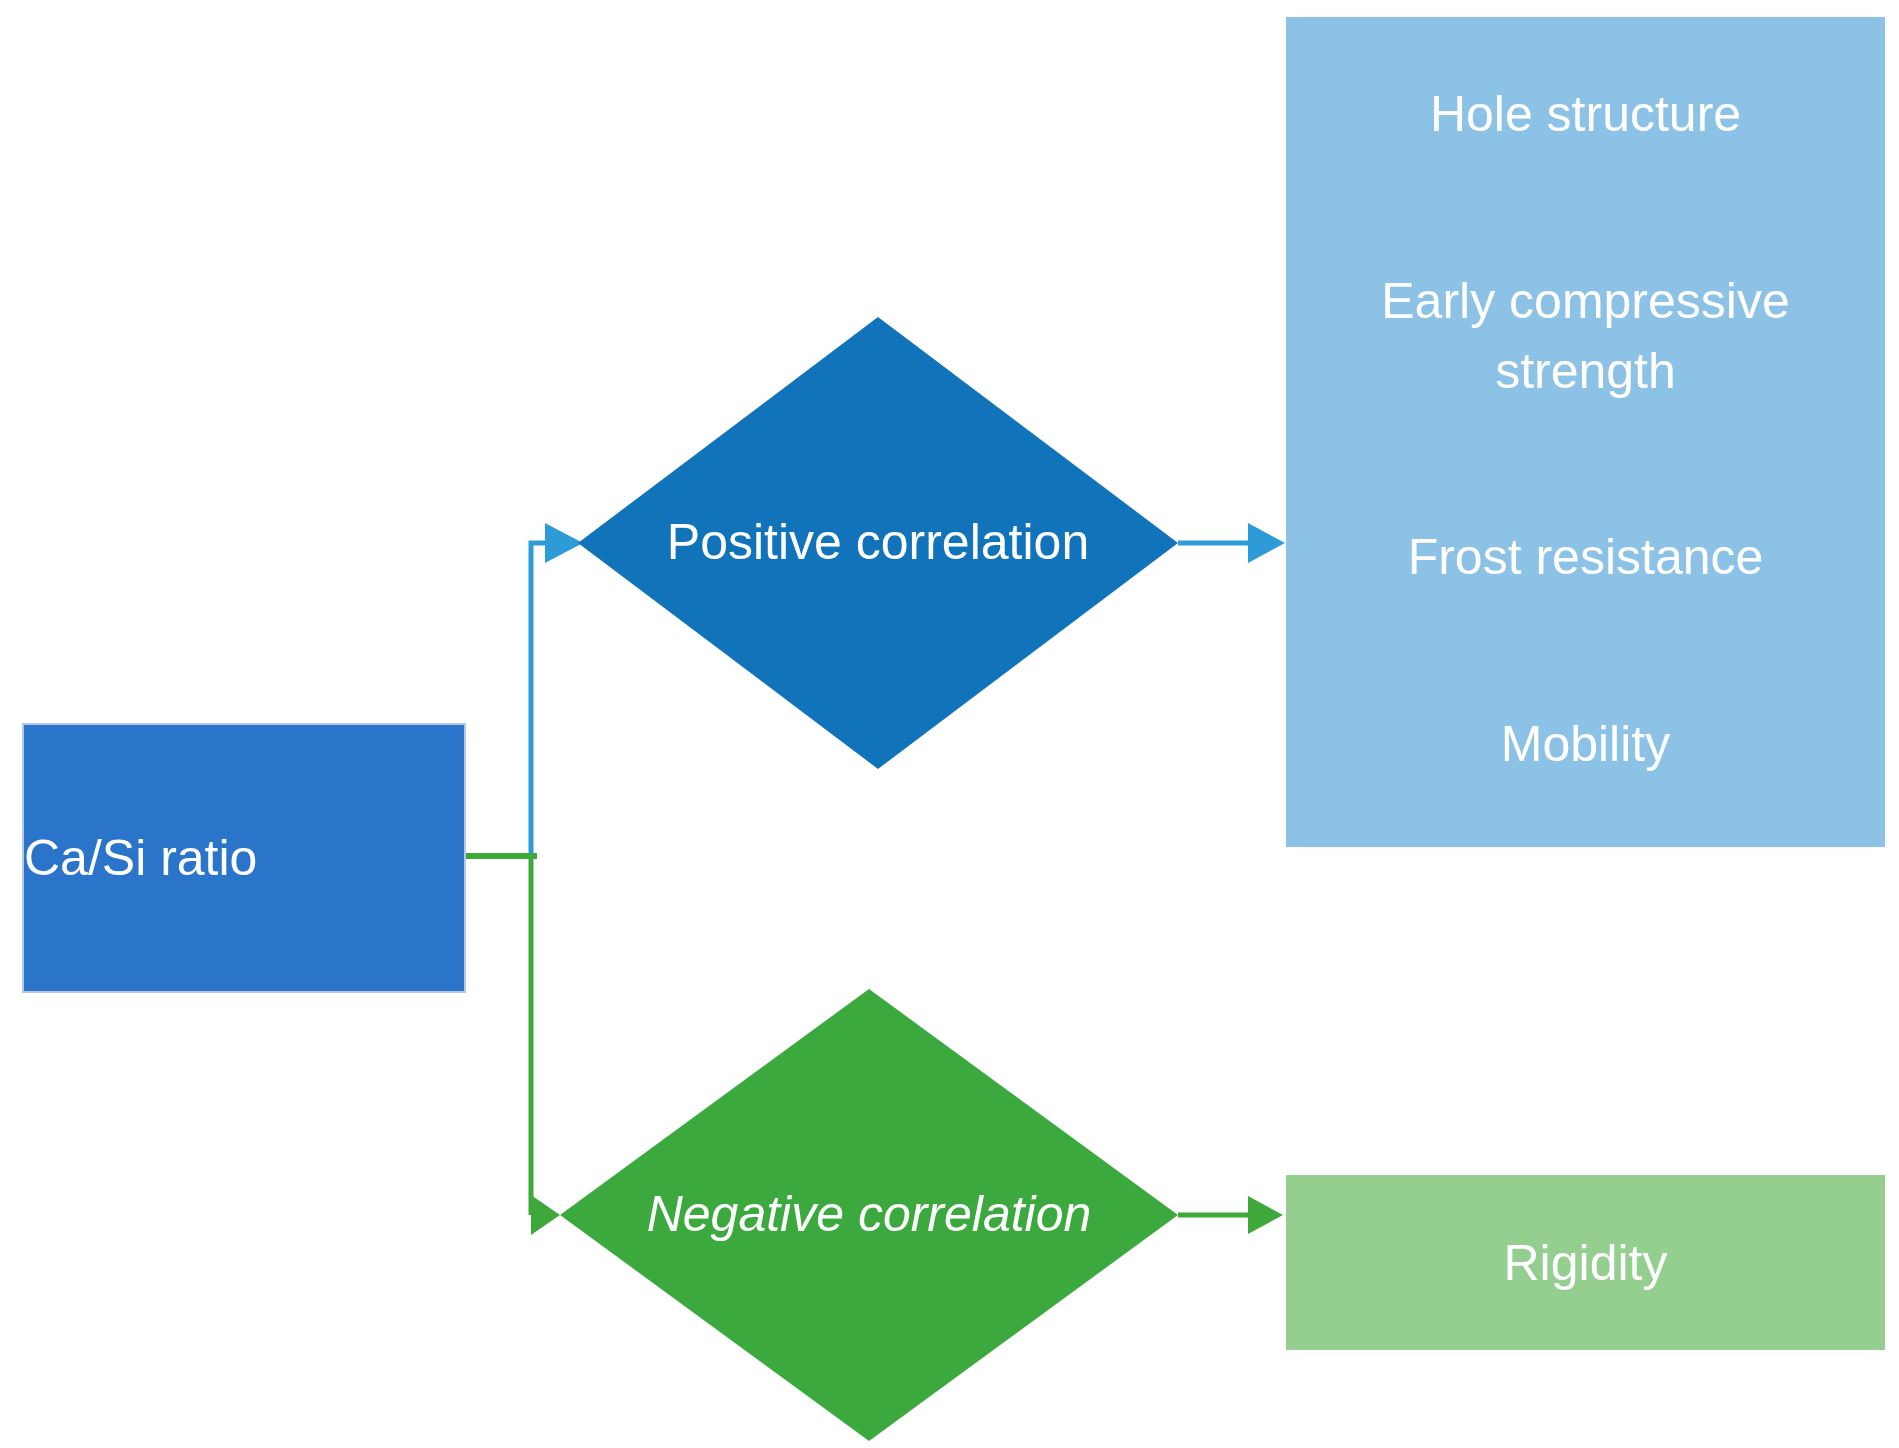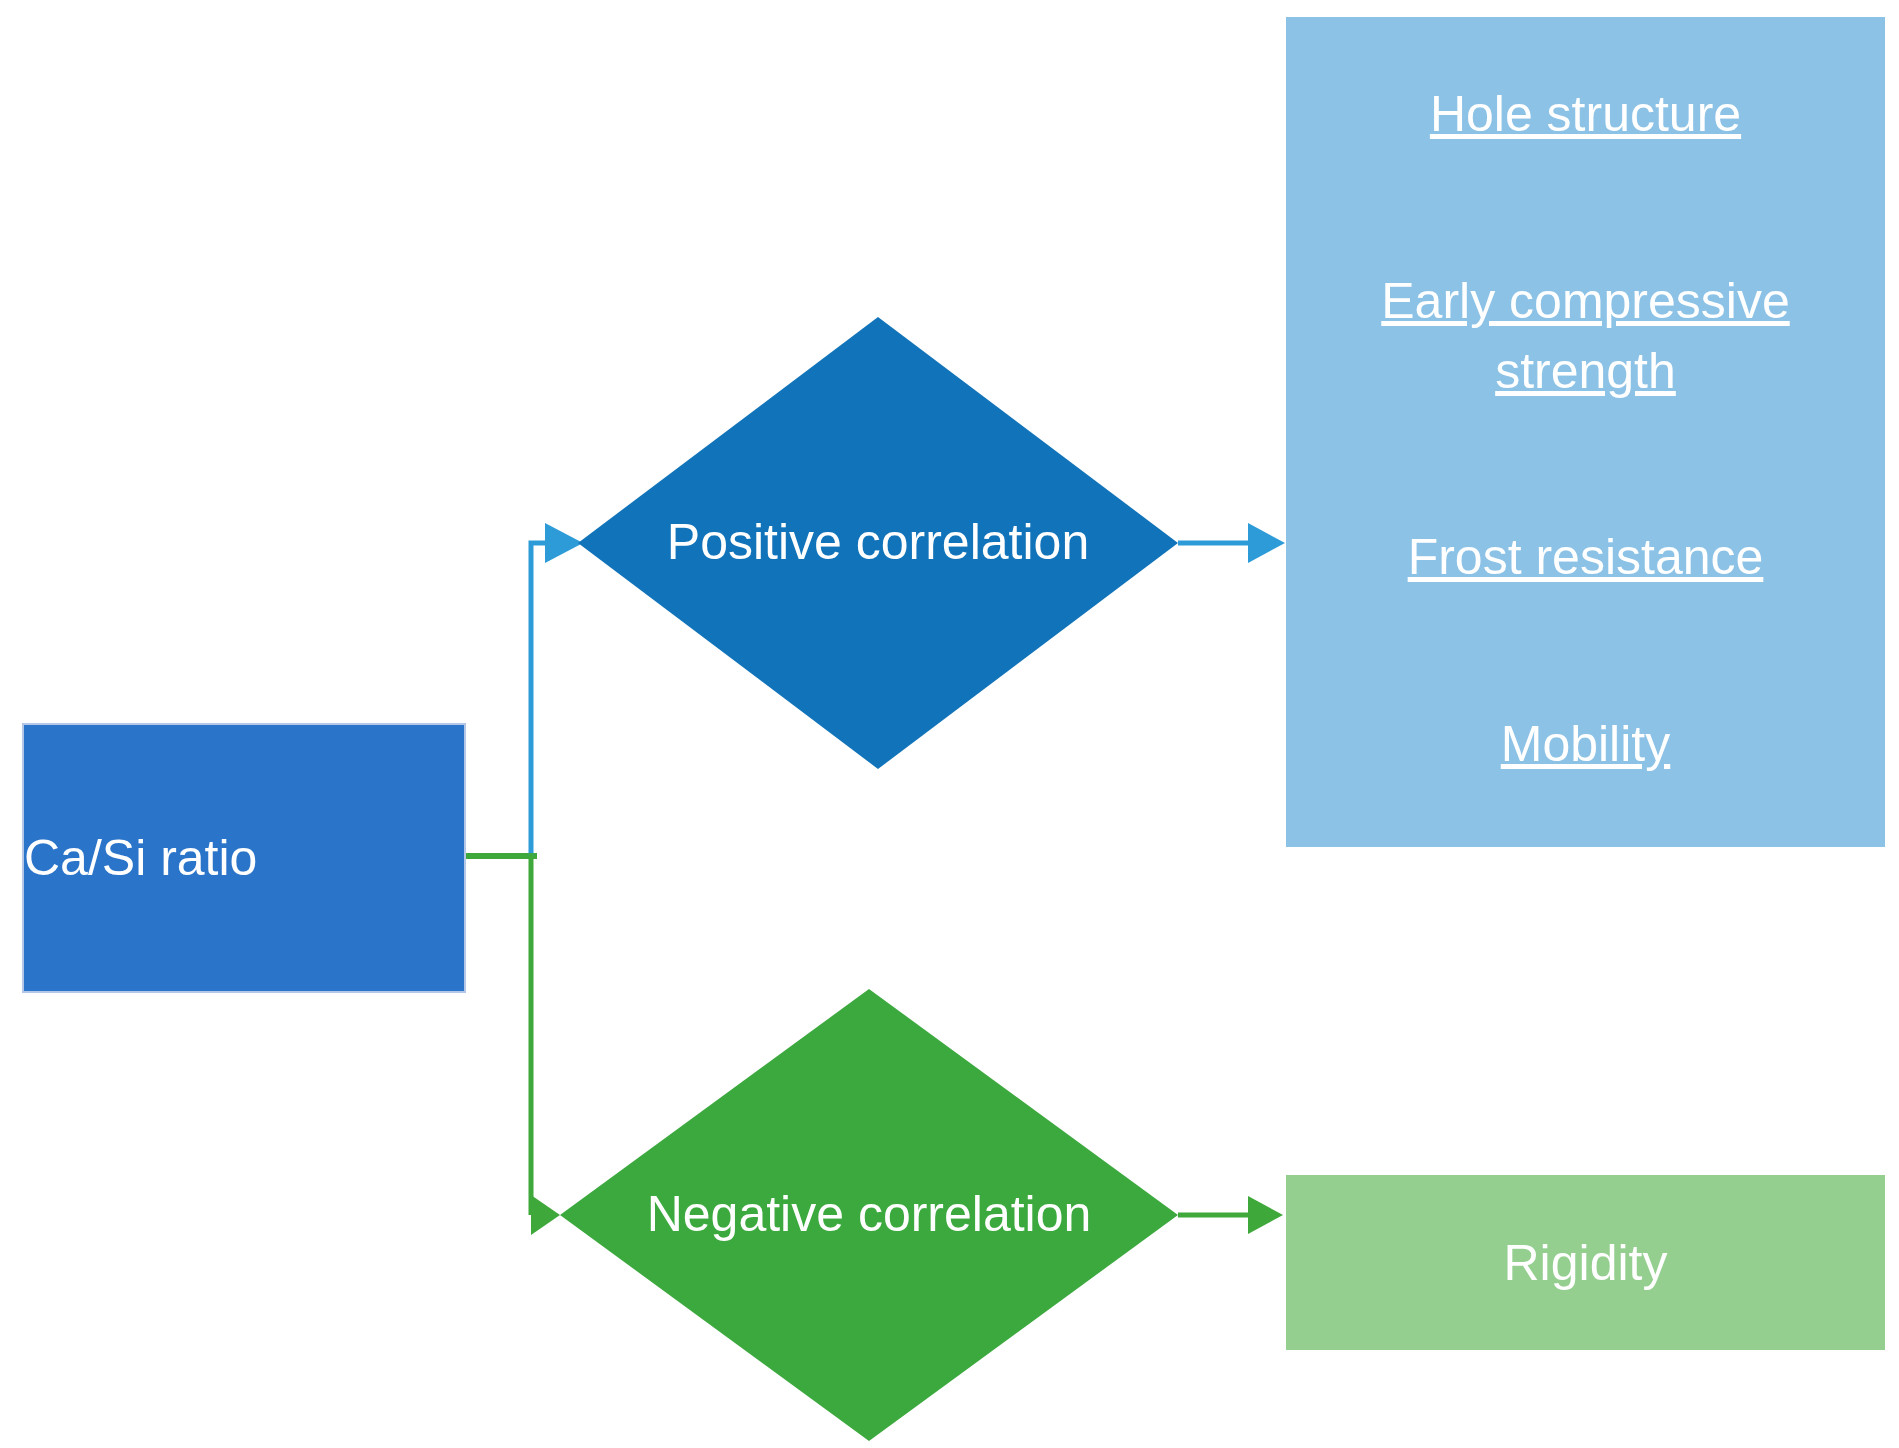--- a/index.html
+++ b/index.html
@@ -53,41 +53,40 @@
     box-sizing: border-box;
     padding: 62px 10px 68px 10px;
     display: flex;
     flex-direction: column;
     justify-content: space-between;
     align-items: center;
     color: var(--text, #fff);
     font-size: 50px;
     line-height: 70px;
     text-align: center;
-    text-decoration: underline;
   }
   .rigidity-box {
     position: absolute;
     left: 1286px; top: 1127px;
     width: 599px; height: 175px;
     background: var(--negative-outcome-fill, #94CF90);
     display: flex;
     align-items: center;
     justify-content: center;
     color: var(--text, #fff);
     font-size: 50px;
     margin-top: 48px;
   }
   .diamond-label-positive {
     left: 578px; top: 503px;
     width: 600px; height: 80px;
   }
   .diamond-label-negative {
     left: 560px; top: 1175px;
-    width: 618px; height: 80px;
+    width: 618px; height: 80px; font-style: italic;
   }
 </style>
 </head>
 <body>
 
 <div class="canvas">
 
   <svg class="layer" viewBox="0 0 1899 1448">
 
     <path d="M 466 856 H 537" fill="none" style="stroke: var(--negative-arrow, #3EA83A);" stroke-width="6"></path>

